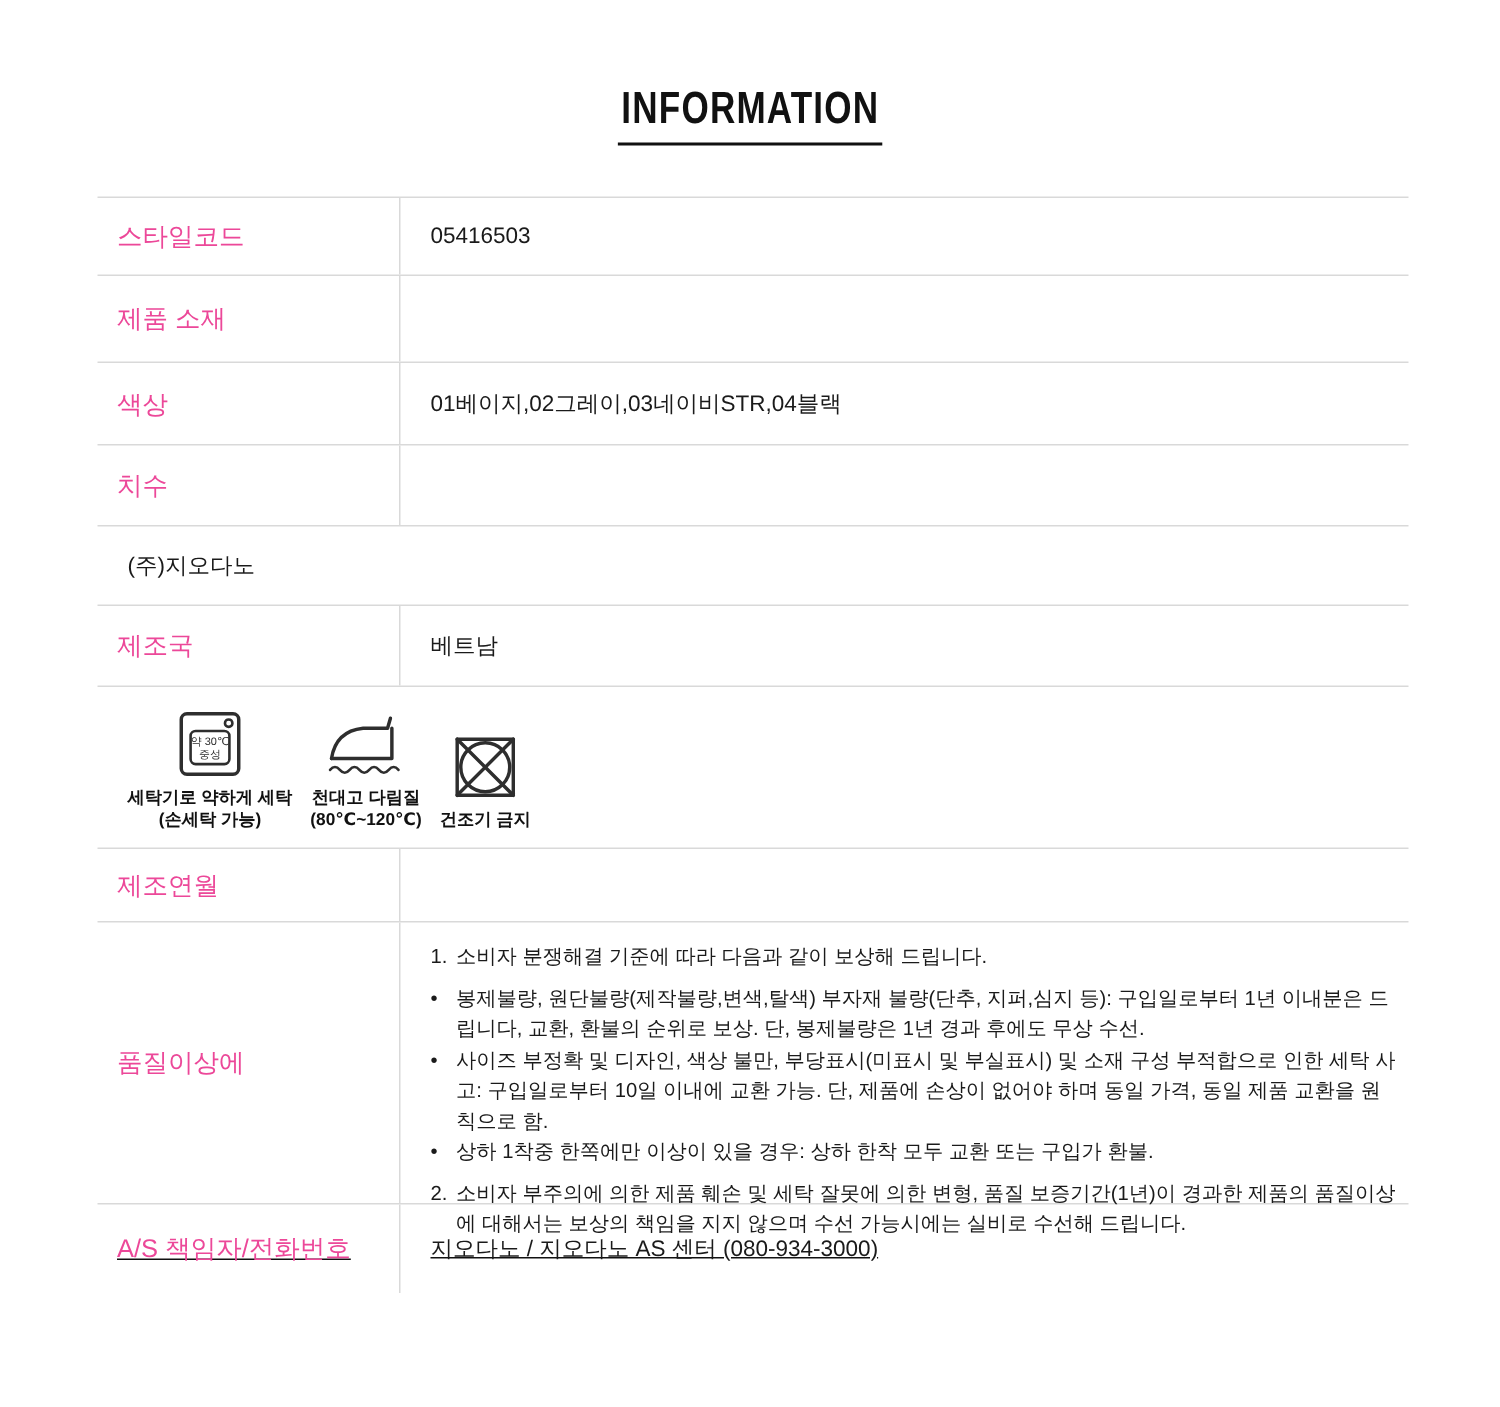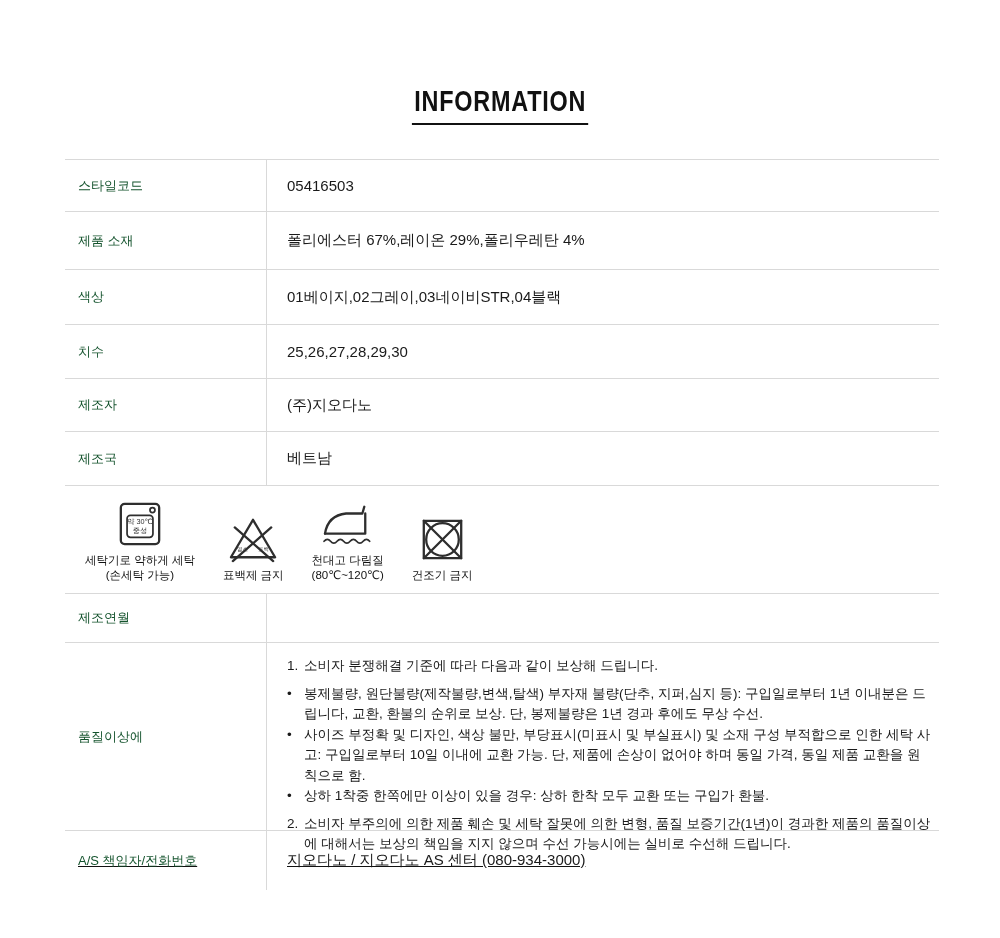--- a/index.html
+++ b/index.html
@@ -2,47 +2,47 @@
 <html><head>
 <meta charset="utf-8">
 <style>
   html,body { margin:0; padding:0; }
   body {
     width:1000px; height:938px; background:#ffffff;
     font-family:"Liberation Sans","DejaVu Sans",sans-serif;
     color:#111111; overflow:hidden;
   }
   
-  .title-wrap { text-align:center; margin-top:84px; height:40px; }
+  .title-wrap { text-align:center; margin-top:56px; height:40px; }
   .page-title {
     display:inline-block; font-size:30px; font-weight:600; letter-spacing:1px;
     color:#111; padding:0 3px 5px; border-bottom:2px solid #111;
     transform:scaleX(0.78); transform-origin:center;
   }
   
   .info-table { margin:35px 0 0 65px; width:874px; border-top:1px solid #d9d9d9; }
   .row { display:flex; border-bottom:1px solid #d9d9d9; box-sizing:border-box; }
   .row:last-child { border-bottom:none;text-decoration:underline; }
   .cell-label {
     flex:0 0 202px; width:202px; box-sizing:border-box;
     border-right:1px solid #d9d9d9;
     display:flex; align-items:center; padding-left:13px;
-    font-size:13px; color:#14532d;
+    font-size:17px; color:#ec4899;
   }
   .cell-value {
     flex:1; display:flex; align-items:center; padding-left:20px;
     font-size:15px; color:#1a1a1a; box-sizing:border-box;
   }
   .h52{height:52px}.h58{height:58px}.h55{height:55px}.h54{height:54px}
   .h53{height:53px}.h108{height:108px}.h49{height:49px}.h188{height:188px}.h59{height:59px}
   
-  .care-strip { display:flex; align-items:flex-end; gap:28px; }
+  .care-strip { display:flex; align-items:flex-end; gap:12px; }
   .care-item { display:flex; flex-direction:column; align-items:center; }
   .care-icon-box { height:52px; display:flex; align-items:flex-end; justify-content:center; margin-bottom:5px; }
-  .care-caption { font-size:11.5px; font-weight:400; text-align:center; line-height:1.3; color:#111; white-space:nowrap; }
+  .care-caption { font-size:11.5px; font-weight:700; text-align:center; line-height:1.3; color:#111; white-space:nowrap; }
   svg { display:block; }
   svg .stroke { fill:none; stroke:#2e2e2e; stroke-width:2.4; stroke-linecap:round; stroke-linejoin:round; }
   svg .thin { fill:none; stroke:#2e2e2e; stroke-width:1.8; stroke-linecap:round; }
   svg text { font-family:"Liberation Sans","DejaVu Sans",sans-serif; fill:#2e2e2e; }
   
   .warranty-cell { display:block; padding:13px 8px 12px 20px; }
   .w-item { display:flex; font-size:13.5px; line-height:1.52; color:#1a1a1a; }
   .w-item .w-marker { flex:0 0 17px; }
   .w-item .w-text { flex:1; }
   .gap-top { margin-top:7px; }
@@ -56,35 +56,32 @@
 
 <div class="info-table">
 
   <div class="row h52">
     <div class="cell-label">스타일코드</div>
     <div class="cell-value">05416503</div>
   </div>
 
   <div class="row h58">
     <div class="cell-label">제품 소재</div>
-    <div class="cell-value">폴리에스터 67%,레이온 29%,폴리우레탄 4%</div>
   </div>
 
   <div class="row h55">
     <div class="cell-label">색상</div>
     <div class="cell-value">01베이지,02그레이,03네이비STR,04블랙</div>
   </div>
 
   <div class="row h54">
     <div class="cell-label">치수</div>
-    <div class="cell-value">25,26,27,28,29,30</div>
   </div>
 
   <div class="row h53">
-    <div class="cell-label">제조자</div>
     <div class="cell-value">(주)지오다노</div>
   </div>
 
   <div class="row h54">
     <div class="cell-label">제조국</div>
     <div class="cell-value">베트남</div>
   </div>
 
   <div class="row h108">
     <div class="cell-value">
@@ -99,32 +96,20 @@
               <text x="24" y="25.5" font-size="7.6" text-anchor="middle">약 30℃</text>
               <text x="24" y="34.5" font-size="7.6" text-anchor="middle">중성</text>
             </svg>
           </div>
           <div class="care-caption">
             <span>세탁기로 약하게 세탁</span><br>
             <span>(손세탁 가능)</span>
           </div>
         </div>
 
-        <div class="care-item">
-          <div class="care-icon-box">
-            <svg width="54" height="48" viewBox="0 0 56 50">
-              <path class="stroke" d="M28 5 L51 44 L5 44 Z"></path>
-              <line class="stroke" x1="9" y1="13" x2="49" y2="48"></line>
-              <line class="stroke" x1="47" y1="13" x2="7" y2="48"></line>
-              <text x="17" y="37" font-size="5.6" text-anchor="middle">염소</text>
-              <text x="39" y="37" font-size="5.6" text-anchor="middle">표백</text>
-            </svg>
-          </div>
-          <div class="care-caption">표백제 금지</div>
-        </div>
 
         <div class="care-item">
           <div class="care-icon-box">
             <svg width="56" height="46" viewBox="0 0 58 48">
               <path class="stroke" d="M5 33 Q8 14 27 12 L44 12 L46 5"></path>
               <path class="stroke" d="M5 33 L47 33 L47 12"></path>
               <path class="thin" d="M4 41 q3.4 -4 6.8 0 t6.8 0 t6.8 0 t6.8 0 t6.8 0 t6.8 0 t6.8 0"></path>
             </svg>
           </div>
           <div class="care-caption">

